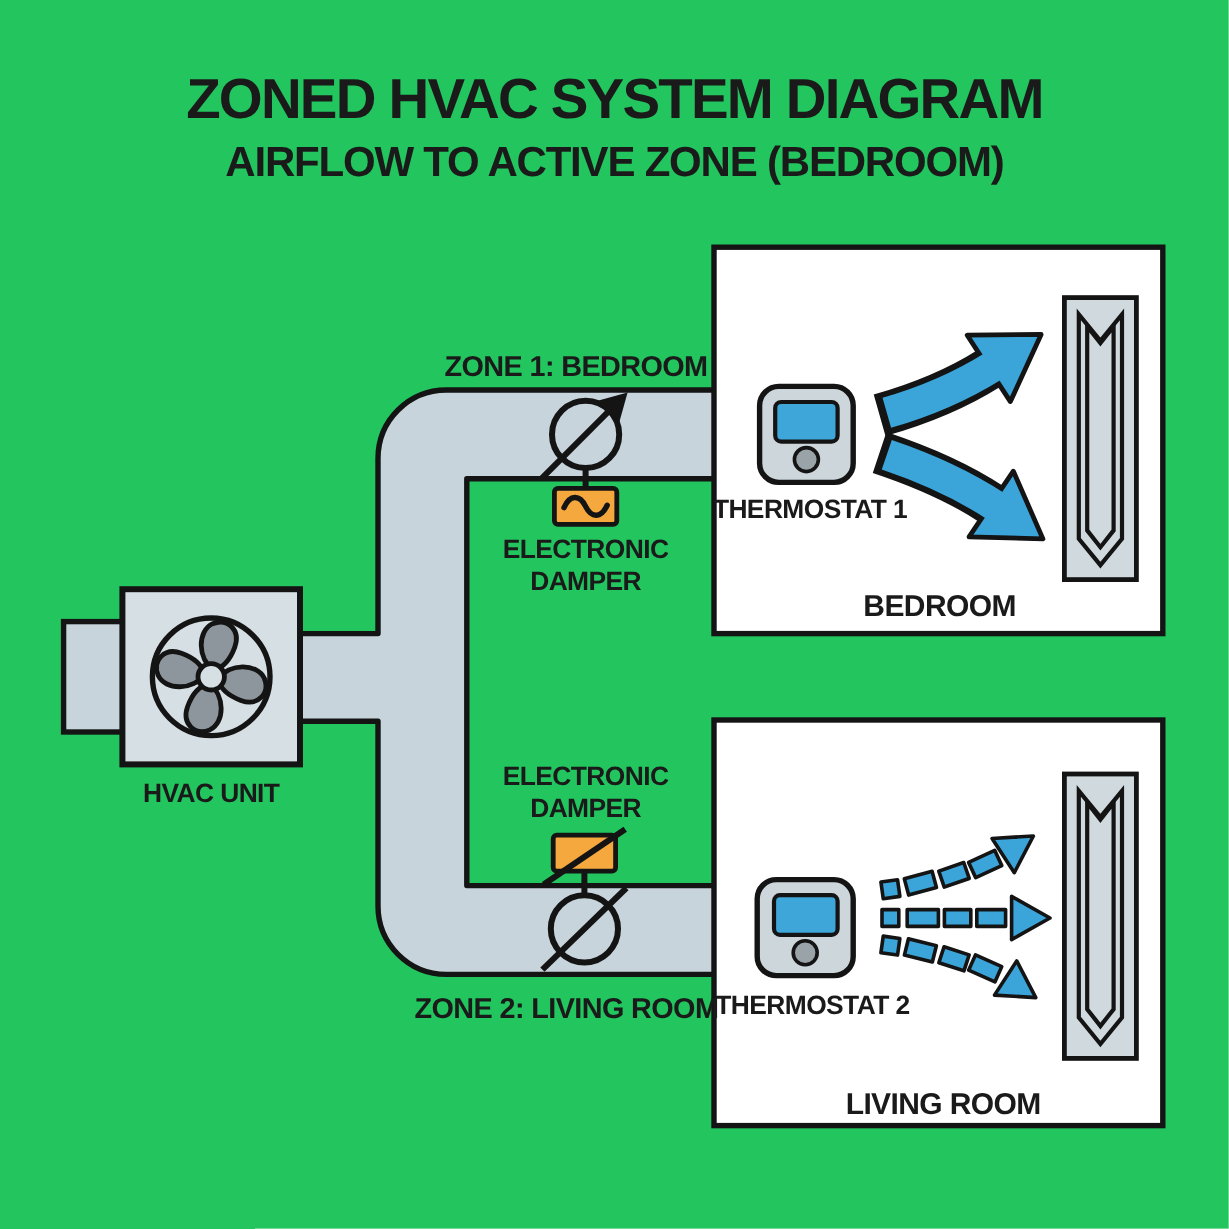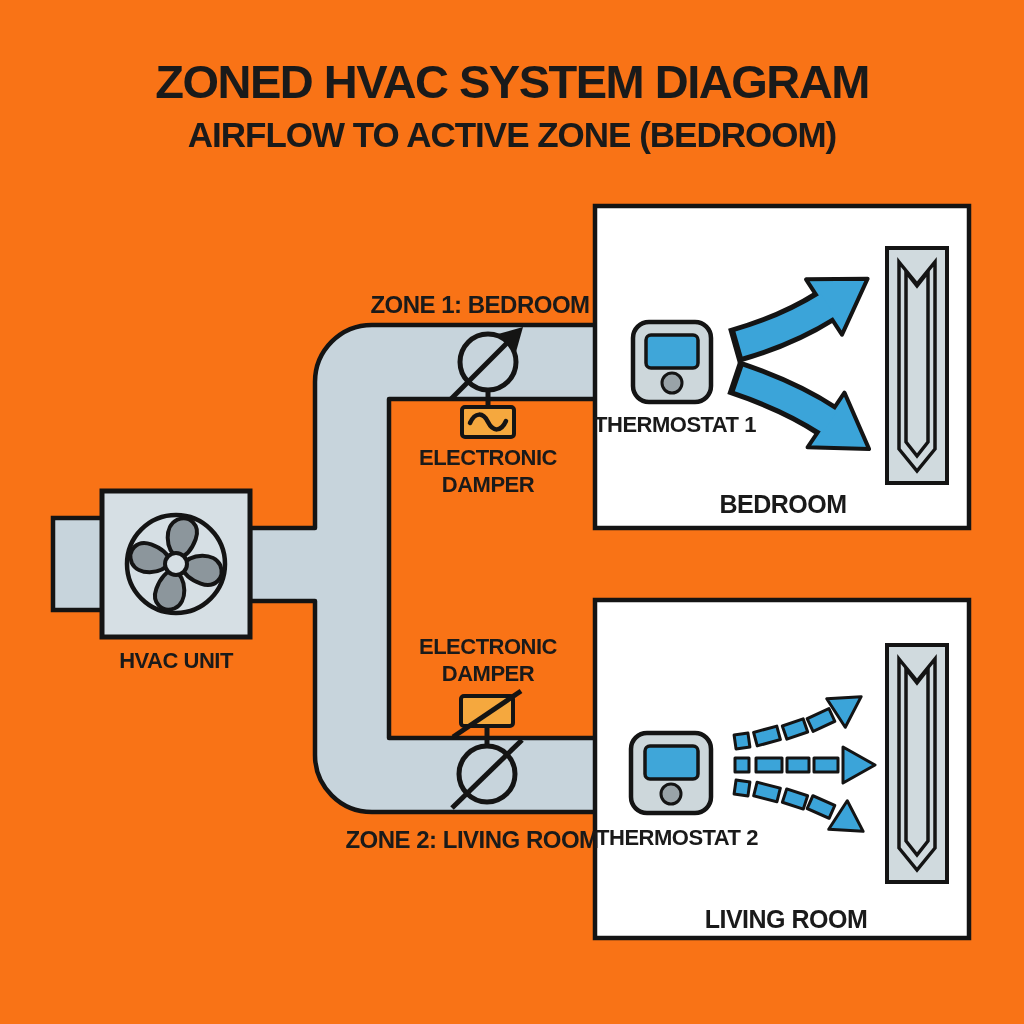--- a/index.html
+++ b/index.html
@@ -1,16 +1,16 @@
 <!DOCTYPE html>
 <html><head>
 <meta charset="utf-8">
 <style>
   html,body{margin:0;padding:0;background:#ffffff;}
-  .page{position:relative;width:1024px;height:1024px;background:#f97316;overflow:hidden;
+  .page{position:relative;width:1024px;height:1024px;background:#22c55e;overflow:hidden;
         font-family:"Liberation Sans",sans-serif;}
   svg text{font-family:"Liberation Sans",sans-serif;font-weight:bold;fill:#1a1a1a;}
   .title-t{font-size:47px;letter-spacing:-1.5px;}
   .subtitle-t{font-size:35px;letter-spacing:-1px;font-weight:bold;}
   .zone-t{font-size:24px;letter-spacing:-0.5px;}
   .small-t{font-size:22px;letter-spacing:-0.5px;}
   .room-t{font-size:25px;letter-spacing:-0.5px;}
   .ol{stroke:#141414;}
 </style>
 </head>

